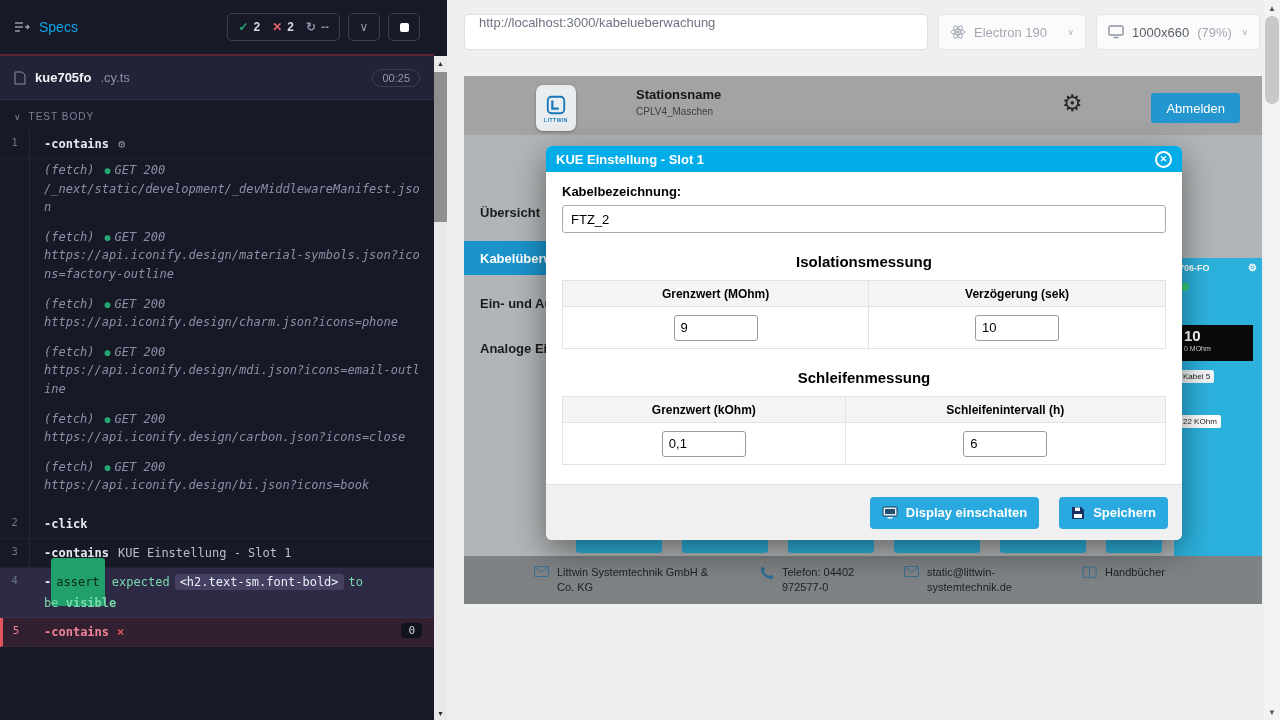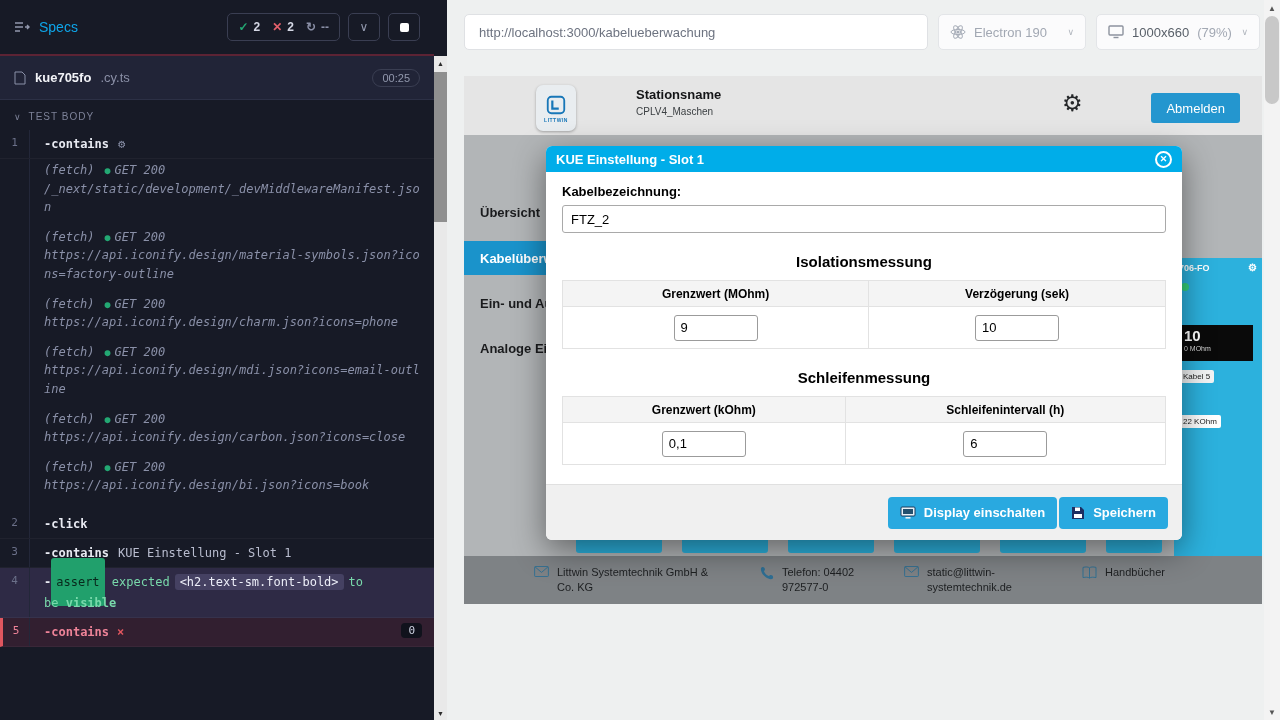--- a/index.html
+++ b/index.html
@@ -55,36 +55,36 @@
   .fail-row .dash,.fail-row .cmd-name{color:#ee8398;}
   .fail-mark{color:#e0565f;font-weight:bold;margin-left:8px;}
   .fail-badge{position:absolute;right:12px;top:5px;background:#10121c;border-radius:4px;padding:1px 7px;color:#cdd1e0;font-size:11px;}
   
   .side-scroll-cap{position:absolute;left:434px;top:0;width:13px;height:56px;background:#171a26;}
   .side-scroll{position:absolute;left:434px;top:56px;width:13px;height:664px;background:#e9e9e9;}
   .side-scroll .arr{width:13px;height:14px;display:flex;align-items:center;justify-content:center;font-size:7px;color:#2b2b2b;cursor:pointer;}
   .side-scroll .arr.bottom{position:absolute;bottom:0;}
   .side-thumb{position:absolute;top:16px;left:0;width:13px;height:150px;background:#8f8f8f;cursor:pointer;}
   
-  .url-bar{position:absolute;left:464px;top:14px;width:464px;height:36px;background:#fff;border:1px solid #dfe1e4;border-radius:5px;display:flex;align-items:center;padding:0 14px;}
+  .url-bar{position:absolute;left:464px;top:14px;width:464px;height:36px;background:#fff;border:1px solid #dfe1e4;border-radius:5px;display:flex;align-items:flex-start;padding:0 14px;}
   .url-bar input{border:none;outline:none;width:100%;font-size:13px;color:#6d7380;font-family:"Liberation Sans",sans-serif;background:transparent;}
   .select-box{position:absolute;top:14px;height:36px;background:#fbfbfc;border:1px solid #e3e5e8;border-radius:5px;display:flex;align-items:center;gap:8px;padding:0 11px;cursor:pointer;}
   .browser-select{left:938px;width:148px;color:#a2a8b3;font-size:13px;}
   .viewport-select{left:1096px;width:164px;}
   .vp-size{color:#596069;font-size:13px;}
   .vp-zoom{color:#a2a8b3;font-size:13px;}
   .chev{color:#b0b5bd;font-size:9px;margin-left:auto;}
   
   .page-scroll{position:absolute;right:0;top:0;width:16px;height:720px;background:#f3f3f3;}
   .page-scroll .arr{width:16px;height:16px;display:flex;align-items:center;justify-content:center;font-size:8px;color:#555;cursor:pointer;}
   .page-scroll .arr.bottom{position:absolute;bottom:0;}
   .page-thumb{position:absolute;top:16px;left:1px;width:14px;height:88px;background:#c8c8c8;border-radius:7px;cursor:pointer;}
   
   .aut{position:absolute;left:464px;top:76px;width:798px;height:528px;background:#b2b5b7;overflow:hidden;}
-  .aut-header{position:absolute;left:0;top:0;right:0;height:59px;background:#e5e5e5;}
+  .aut-header{position:absolute;left:0;top:0;right:0;height:59px;background:#a3a3a3;}
   .logo-tile{position:absolute;left:72px;top:9px;width:40px;height:46px;background:#e9edf0;border-radius:7px;display:flex;flex-direction:column;align-items:center;justify-content:center;gap:1px;box-shadow:0 1px 3px rgba(0,0,0,.3);}
   .logo-word{font-size:5px;font-weight:bold;color:#1877b8;letter-spacing:.5px;}
   .station{position:absolute;left:172px;top:11px;}
   .station-label{font-weight:bold;font-size:13px;color:#141517;}
   .station-value{font-size:10px;color:#3c4043;margin-top:4px;}
   .aut-gear{position:absolute;left:598px;top:16px;font-size:23px;color:#26282a;cursor:pointer;line-height:1;}
   .logout-btn{position:absolute;right:22px;top:17px;height:30px;padding:0 15px;background:#2496cf;color:#fff;font-size:13px;border-radius:3px;display:flex;align-items:center;cursor:pointer;border:none;font-family:"Liberation Sans",sans-serif;}
   .aut-nav{position:absolute;left:0;top:64px;width:170px;padding-top:50px;}
   .nav-item{height:45px;display:flex;align-items:center;padding-left:16px;font-weight:bold;font-size:13px;color:#1a1b1d;cursor:pointer;white-space:nowrap;}
   .nav-item.active{background:#1a93cb;color:#fff;height:34px;margin:6px 0;}
@@ -107,21 +107,21 @@
   .modal-title{font-size:13px;font-weight:bold;color:#fff;}
   .modal-close{width:17px;height:17px;border-radius:50%;border:2px solid #fff;color:#fff;font-size:9px;display:flex;align-items:center;justify-content:center;cursor:pointer;font-weight:bold;}
   .modal-body{padding:12px 16px 8px 16px;}
   .field-label{font-weight:bold;font-size:13px;margin-bottom:6px;}
   .text-input{width:100%;height:28px;border:1px solid #a9a9a9;border-radius:3px;font-size:13px;padding:0 8px;font-family:"Liberation Sans",sans-serif;}
   .sec-title{text-align:center;font-weight:bold;font-size:15px;margin:20px 0 10px;}
   .m-table{width:100%;border-collapse:collapse;}
   .m-table th{background:#f4f4f4;border:1px solid #e2e2e2;font-size:12px;font-weight:bold;height:26px;}
   .m-table td{border:1px solid #e2e2e2;height:42px;text-align:center;}
   .cell-input{width:84px;height:26px;border:1px solid #9b9b9b;border-radius:3px;font-size:13px;padding:0 6px;font-family:"Liberation Sans",sans-serif;}
-  .modal-footer{position:absolute;left:0;right:0;bottom:0;height:56px;background:#f0f0f0;border-top:1px solid #e0e0e0;display:flex;align-items:center;justify-content:flex-end;gap:2px;padding:0 14px;}
+  .modal-footer{position:absolute;left:0;right:0;bottom:0;height:56px;background:#f0f0f0;border-top:1px solid #e0e0e0;display:flex;align-items:center;justify-content:flex-end;gap:20px;padding:0 14px;}
   .btn-cyan{height:32px;background:#29a9e0;color:#fff;font-weight:bold;font-size:13px;border-radius:4px;display:flex;align-items:center;gap:8px;padding:0 12px;cursor:pointer;border:none;font-family:"Liberation Sans",sans-serif;}
 </style>
 </head>
 <body>
 
 <div id="runner">
   <div class="runner-top">
     <div class="specs-toggle">
       <svg width="16" height="12" viewBox="0 0 16 12">
           <path d="M1 2h8M1 6h8M1 10h5" stroke="#9298ad" stroke-width="1.6" fill="none"></path>

